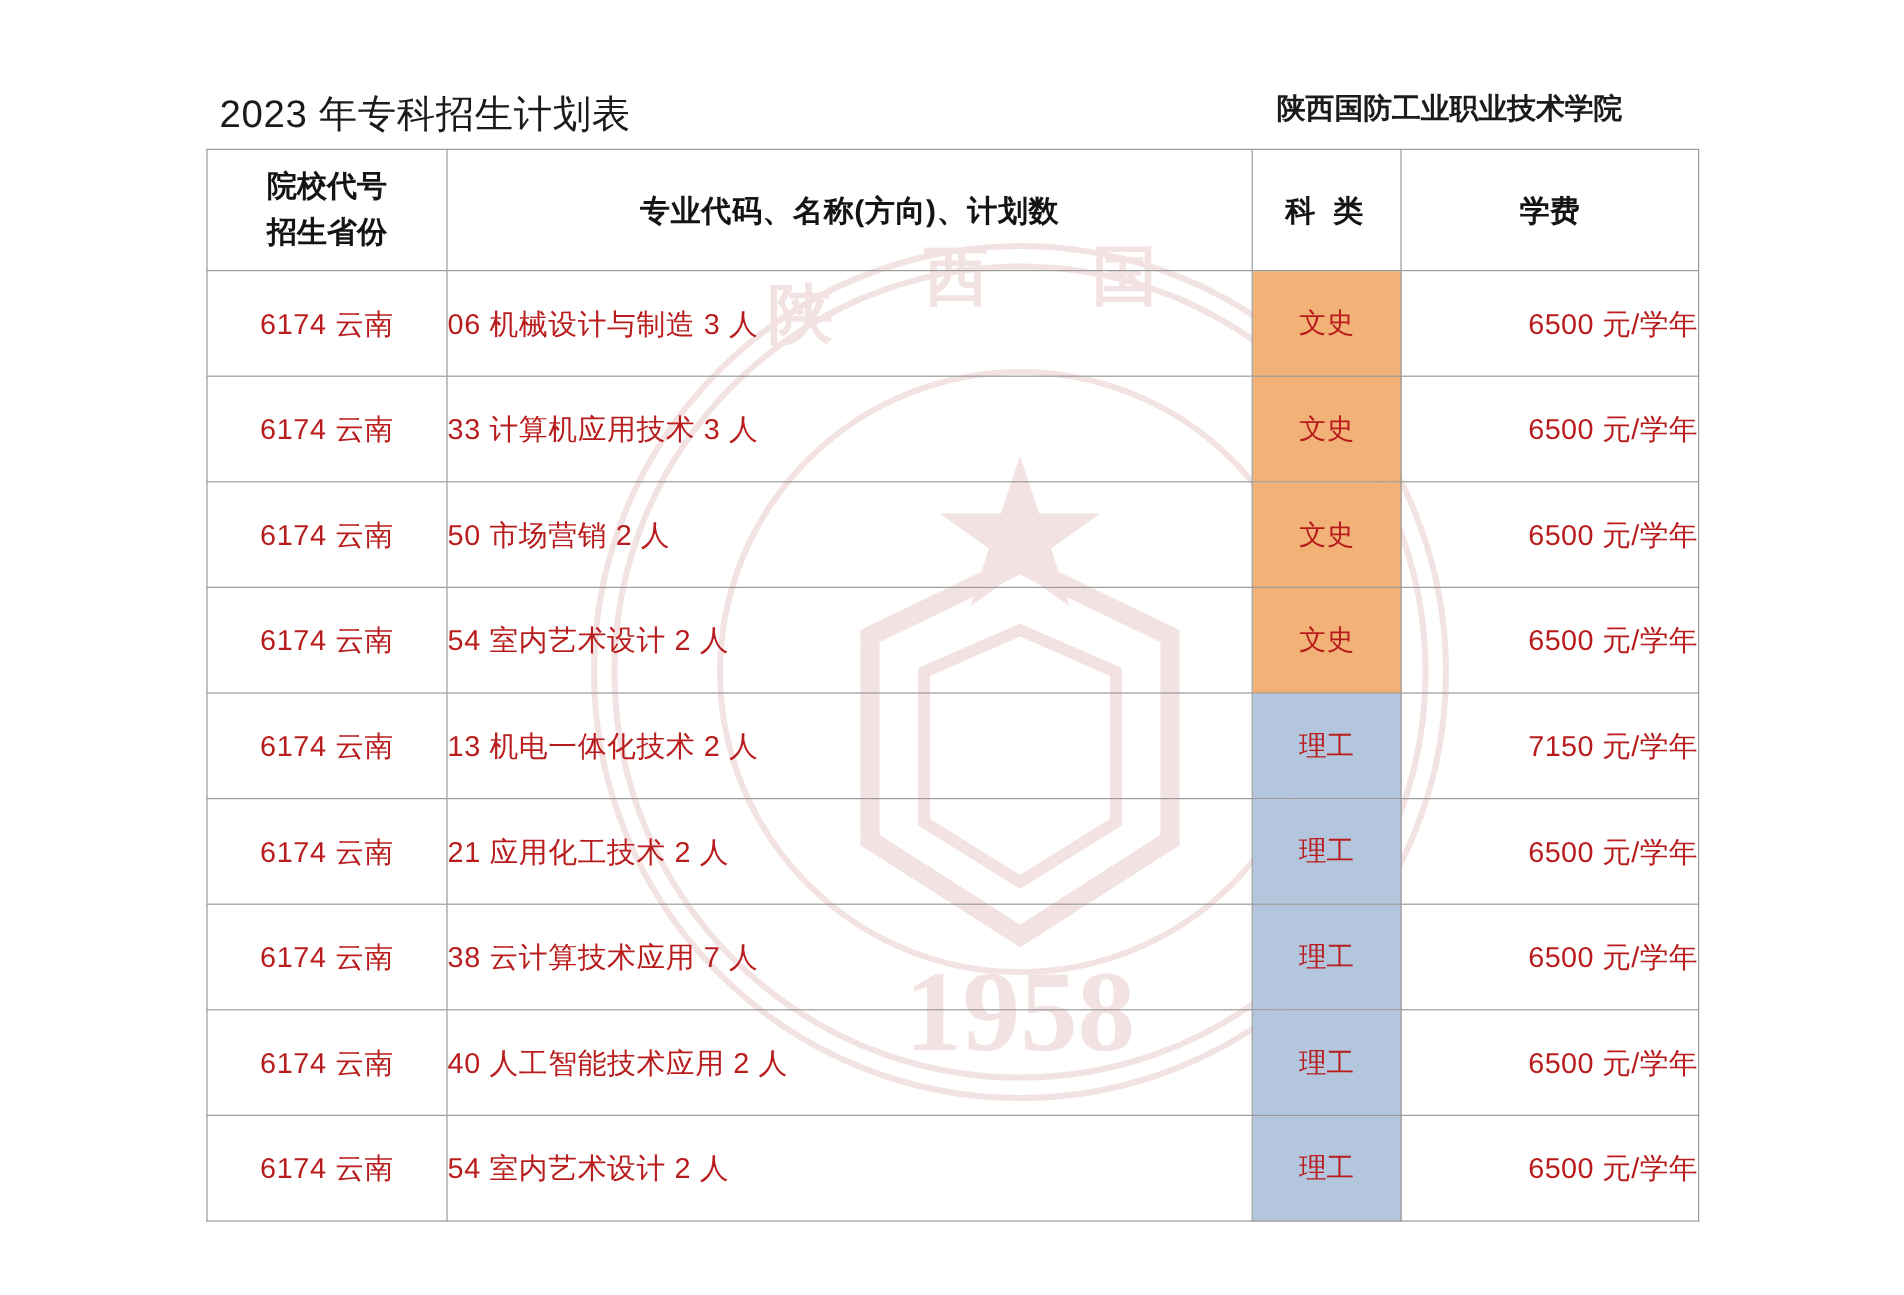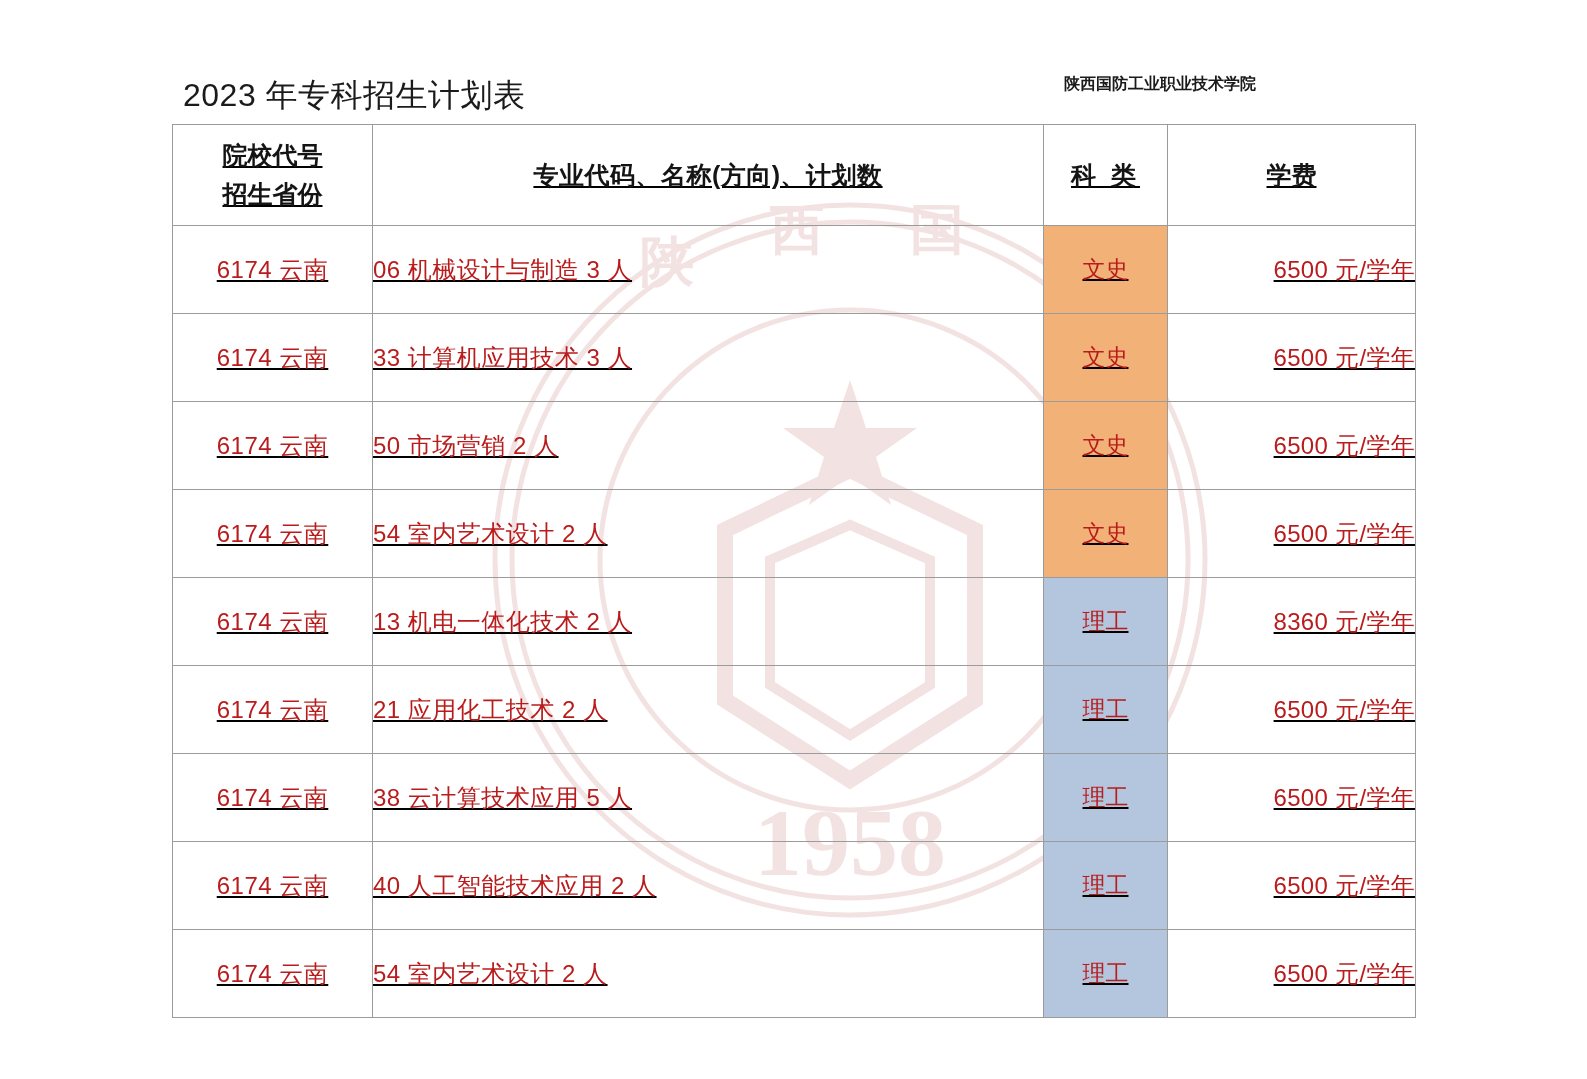--- a/index.html
+++ b/index.html
@@ -48,39 +48,38 @@
     top: 0;
     font-size: 32px;
     color: #1b1b1b;
     letter-spacing: 0.5px;
     white-space: nowrap;
   }
   .doc-school {
     position: absolute;
     left: 1064px;
     top: 0;
-    font-size: 16px;
+    font-size: 24px;
     font-weight: bold;
     color: #1b1b1b;
     white-space: nowrap;
   }
 
   
   .table-wrap {
     position: absolute;
     left: 172px;
     top: 124px;
     width: 1243px;
     z-index: 1;
   }
   table.plan {
     border-collapse: collapse;
     width: 1243px;
     table-layout: fixed;
-    text-decoration: underline;
   }
   table.plan col.c1 { width: 200px; }
   table.plan col.c2 { width: 671px; }
   table.plan col.c3 { width: 124px; }
   table.plan col.c4 { width: 248px; }
 
   table.plan td, table.plan th {
     border: 1px solid #9b9b9b;
     padding: 0;
     vertical-align: middle;
@@ -198,31 +197,31 @@
           <tr>
             <td class="col-code">6174 云南</td>
             <td class="col-major">54 室内艺术设计 2 人</td>
             <td class="col-cat wenshi" style="background: rgb(242, 178, 119);">文史</td>
             <td class="col-fee">6500 元/学年</td>
           </tr>
           <tr>
             <td class="col-code">6174 云南</td>
             <td class="col-major">13 机电一体化技术 2 人</td>
             <td class="col-cat ligong" style="background: rgb(179, 198, 221);">理工</td>
-            <td class="col-fee">8360 元/学年</td>
+            <td class="col-fee">7150 元/学年</td>
           </tr>
           <tr>
             <td class="col-code">6174 云南</td>
             <td class="col-major">21 应用化工技术 2 人</td>
             <td class="col-cat ligong" style="background: rgb(179, 198, 221);">理工</td>
             <td class="col-fee">6500 元/学年</td>
           </tr>
           <tr>
             <td class="col-code">6174 云南</td>
-            <td class="col-major">38 云计算技术应用 5 人</td>
+            <td class="col-major">38 云计算技术应用 7 人</td>
             <td class="col-cat ligong" style="background: rgb(179, 198, 221);">理工</td>
             <td class="col-fee">6500 元/学年</td>
           </tr>
           <tr>
             <td class="col-code">6174 云南</td>
             <td class="col-major">40 人工智能技术应用 2 人</td>
             <td class="col-cat ligong" style="background: rgb(179, 198, 221);">理工</td>
             <td class="col-fee">6500 元/学年</td>
           </tr>
           <tr>

